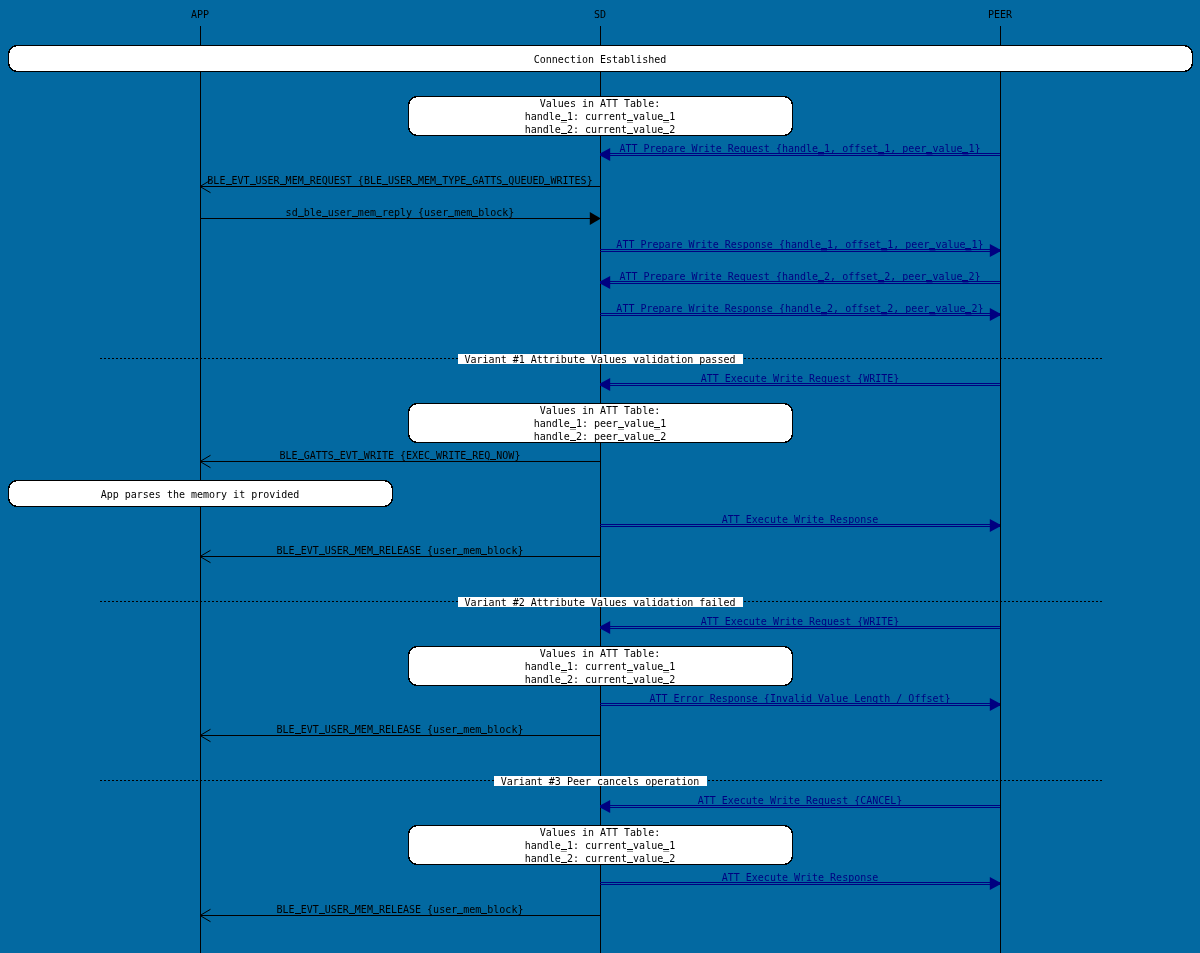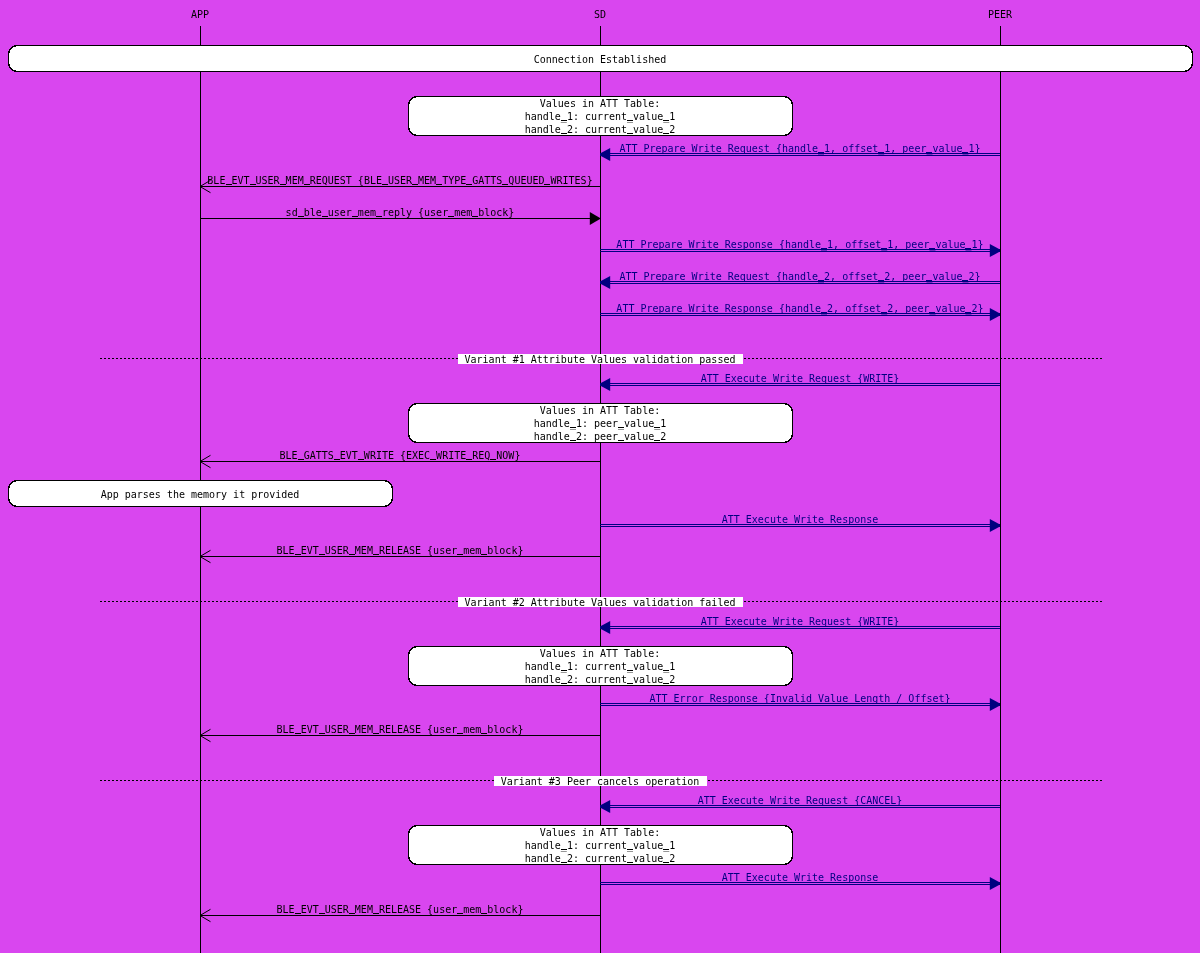--- a/index.html
+++ b/index.html
@@ -1,19 +1,19 @@
 <!DOCTYPE html>
 <html><head>
 <meta charset="utf-8">
 <title>Sequence Diagram</title>
 <style>
   html,body{margin:0;padding:0;background:#ffffff;}
   body{width:1200px;height:953px;overflow:hidden;
        font-family:"DejaVu Sans Mono","Liberation Mono",monospace;}
-  #canvas{position:relative;width:1200px;height:953px;background:#d946ef;overflow:hidden;}
+  #canvas{position:relative;width:1200px;height:953px;background:#0369a1;overflow:hidden;}
   #diagram{display:block;will-change:transform;transform:translateZ(0);}
   #diagram text{font-family:"DejaVu Sans Mono","Liberation Mono",monospace;
                 font-size:10px;white-space:pre;}
 </style>
 </head>
 <body>
 
 <div id="canvas">
   <svg id="diagram" width="1200" height="953" viewBox="0 0 1200 953">
     <g id="layer-lifelines">

